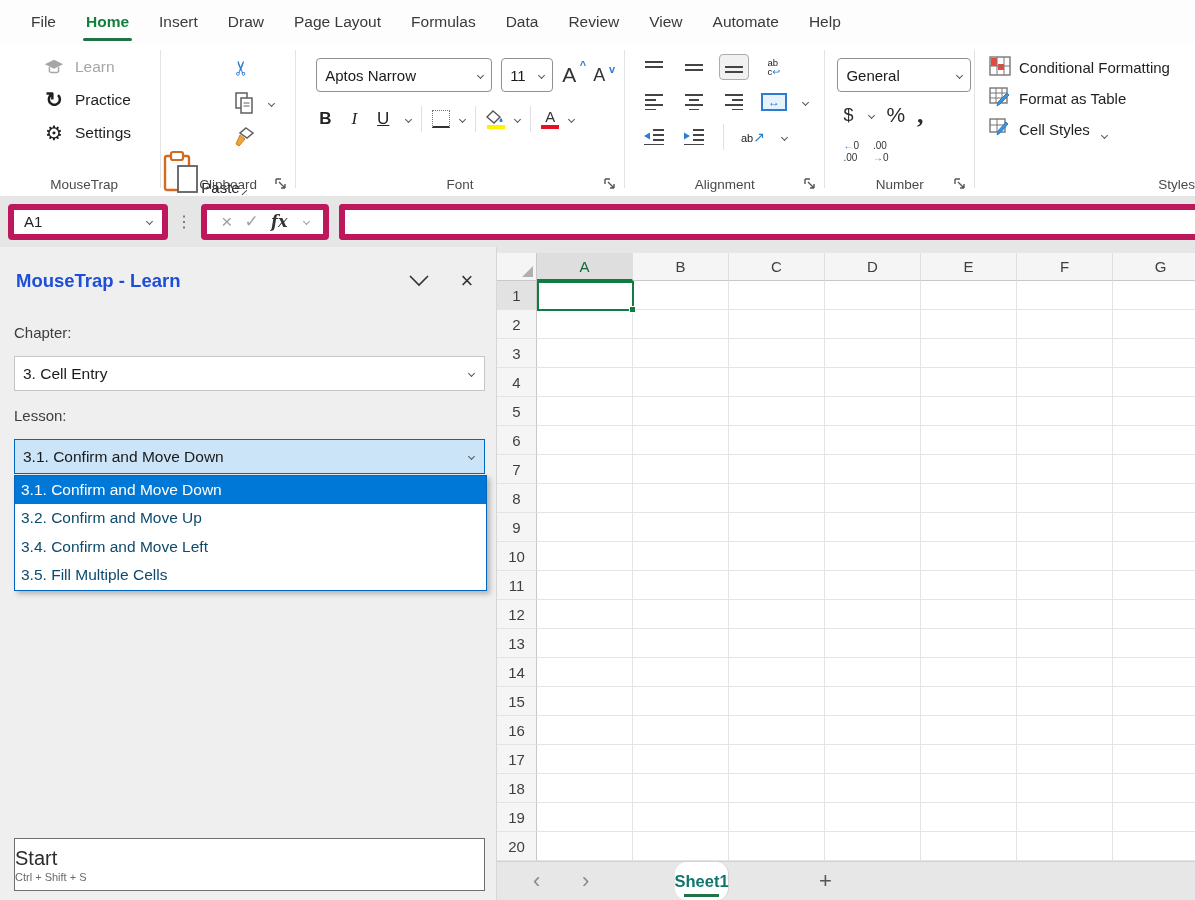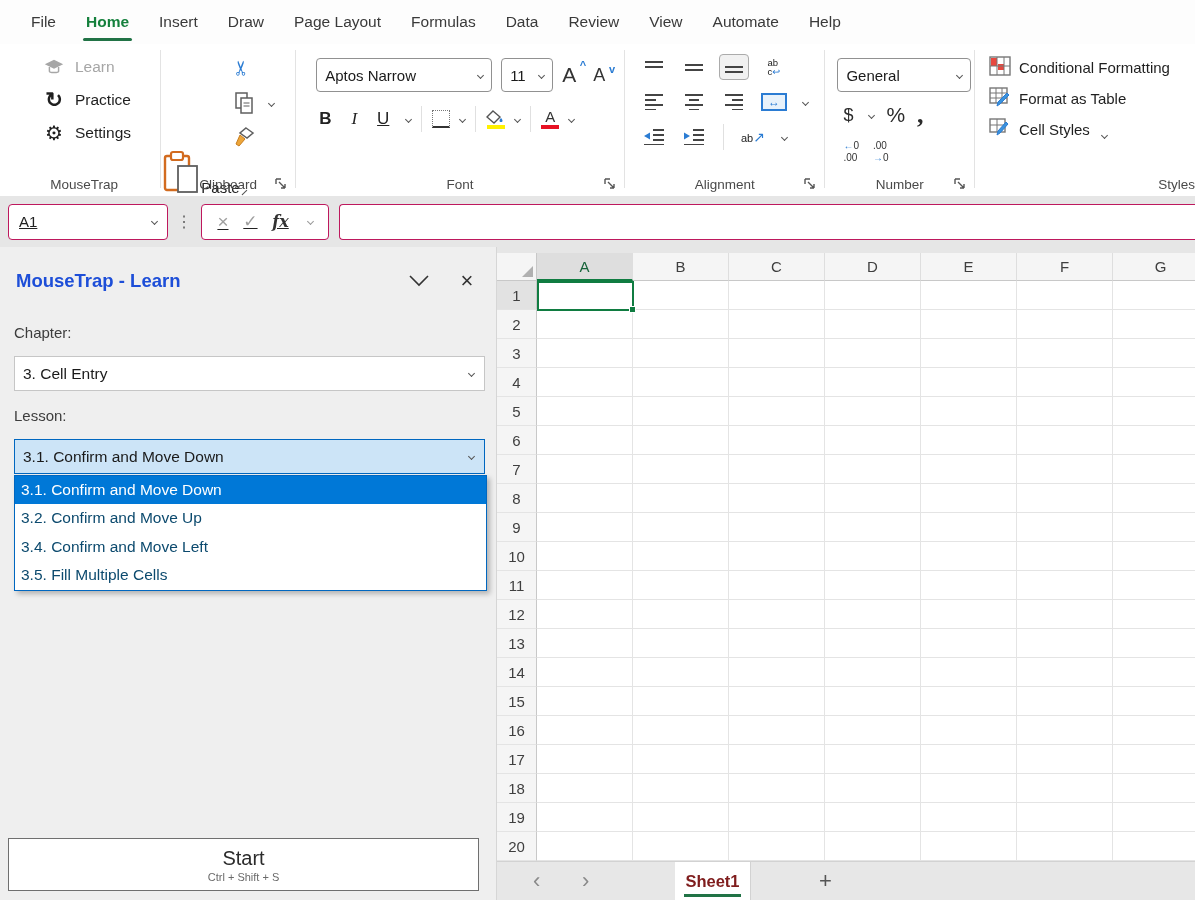--- a/index.html
+++ b/index.html
@@ -72,21 +72,21 @@
   .num-row { display:flex; align-items:center; gap:12px; margin-top:11px; padding-left:6px; font-size:18px; color:#2b2b2b; }
   .comma { font-family:"Liberation Serif", serif; font-size:26px; font-weight:700; line-height:10px; }
   .dec2 { font-size:10px; line-height:1.15; color:#333; display:flex; flex-direction:column; }
 
   
   .g-styles { width:220px; flex:none; padding:12px 0 0 14px; }
   .st-row { display:flex; align-items:flex-end; gap:8px; margin-bottom:11px; font-size:15px; color:#1f1f1f; white-space:nowrap; }
 
   
   .formula-row { height:51px; background:#e6e6e6; display:flex; align-items:center; }
-  .wbox { background:#fff; border:1px solid #be185d; border-radius:4px; height:36px; display:flex; align-items:center;text-decoration:underline; }
+  .wbox { background:#fff; border:6px solid #be185d; border-radius:4px; height:36px; display:flex; align-items:center; }
   .namebox { width:160px; margin-left:8px; padding:0 10px; justify-content:space-between; font-size:15px; }
   .dots { color:#666; font-size:16px; margin:0 8px; letter-spacing:1px; }
   .fxbox { width:128px; justify-content:space-around; padding:0 8px; }
   .fx-x { color:#a0a0a0; font-size:19px; }
   .fx-chk { color:#a0a0a0; font-size:17px; }
   .fx-fx { font-family:"DejaVu Serif", serif; font-style:italic; font-weight:700; font-size:16px; color:#333; }
   .fbar { flex:1; margin-left:10px; border-radius:4px 0 0 4px; border-right:none; }
 
   
   .main { height:653px; display:flex; }
@@ -98,21 +98,21 @@
   .tp-close { position:absolute; top:21px; left:454px; font-size:22px; color:#333; width:26px; text-align:center; }
   .tp-label { position:absolute; left:14px; font-size:15px; color:#3d3d3d; }
   .lb-chapter { top:77px; }
   .lb-lesson { top:160px; }
   .tp-select { position:absolute; left:14px; width:471px; height:35px; background:#fff; border:1px solid #c6c6c6; display:flex; align-items:center; justify-content:space-between; padding:0 10px 0 8px; font-size:15.5px; color:#1a1a1a; }
   .sel-chapter { top:109px; }
   .sel-lesson { top:192px; background:#cce4f7; border:1px solid #0067c0; }
   .listbox { position:absolute; left:14px; top:228px; width:473px; background:#fff; border:1px solid #0067c0; box-shadow:3px 3px 5px rgba(0,0,0,0.25); }
   .opt { height:28.4px; line-height:28.4px; padding-left:6px; font-size:15.5px; color:#0c4a6e; }
   .opt.sel { background:#0078d7; color:#fff; }
-  .start-btn { position:absolute; left:8px; top:591px; width:471px; height:53px; background:#fff; border:1px solid #6f6f6f; display:flex; flex-direction:column; align-items:center; justify-content:center; }
+  .start-btn { position:absolute; left:14px; top:591px; width:471px; height:53px; background:#fff; border:1px solid #6f6f6f; display:flex; flex-direction:column; justify-content:center; }
   .start-label { font-size:20px; color:#2b2b2b; }
   .start-short { font-size:11px; color:#6a6a6a; margin-top:1px; }
 
   
   .gridarea { flex:1; position:relative; overflow:hidden; background:#fff; }
   .grid-spacer { height:6px; background:#e6e6e6; }
   #grid { display:grid; grid-template-columns:40px repeat(7,96px); grid-template-rows:28px repeat(20,29px); }
   .corner { background:#f5f5f5; border-right:1px solid #c8c8c8; border-bottom:1px solid #c8c8c8; position:relative; }
   .corner::after { content:""; position:absolute; right:3px; bottom:3px; width:0; height:0; border-left:11px solid transparent; border-bottom:11px solid #b0b0b0; }
   .ch { background:#f5f5f5; border-bottom:1px solid #c8c8c8; border-right:1px solid #dedede; display:flex; align-items:center; justify-content:center; font-size:15px; color:#3f3f3f; }
@@ -121,21 +121,21 @@
   .rh.sel { background:#e2e2e2; }
   .cell { background:#fff; border-right:1px solid #e4e4e4; border-bottom:1px solid #e4e4e4; }
   .sel-overlay { position:absolute; left:40px; top:34px; width:97px; height:30px; border:2px solid #107c41; pointer-events:none; }
   .fill-handle { position:absolute; right:-4px; bottom:-4px; width:7px; height:7px; background:#107c41; border:1px solid #fff; }
 
   
   .sheetbar { position:absolute; left:0; right:0; bottom:0; height:39px; background:#e7e7e7; border-top:1px solid #d2d2d2; }
   .sb-nav { position:absolute; top:0; bottom:0; display:flex; align-items:center; font-size:22px; color:#8a8a8a; }
   .sb-prev { left:36px; }
   .sb-next { left:85px; }
-  .sheet-tab { position:absolute; left:178px; top:0; bottom:0; width:76px; background:#fff; display:flex; align-items:center; justify-content:center; font-size:16.5px; font-weight:600; color:#7f1d1d; border-right:1px solid #d2d2d2; }
+  .sheet-tab { position:absolute; left:178px; top:0; bottom:0; width:54px; background:#fff; display:flex; align-items:center; justify-content:center; font-size:16.5px; font-weight:600; color:#0f766e; border-right:1px solid #d2d2d2;border-radius:12px; }
   .sheet-tab::after { content:""; position:absolute; left:9px; right:9px; bottom:3px; height:3px; background:#217346; }
   .sb-add { position:absolute; left:322px; top:0; bottom:0; display:flex; align-items:center; font-size:22px; color:#555; }
 
   svg { display:block; }
 </style>
 </head>
 <body>
 
 <div class="tabbar">
     <div class="tab">File</div>

